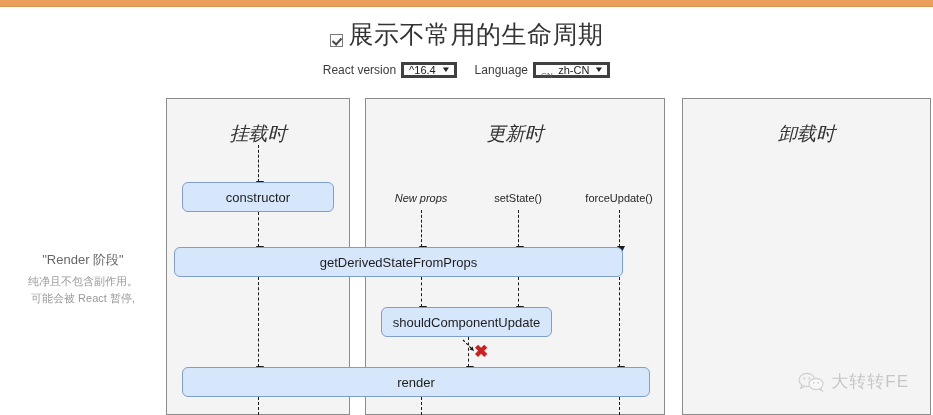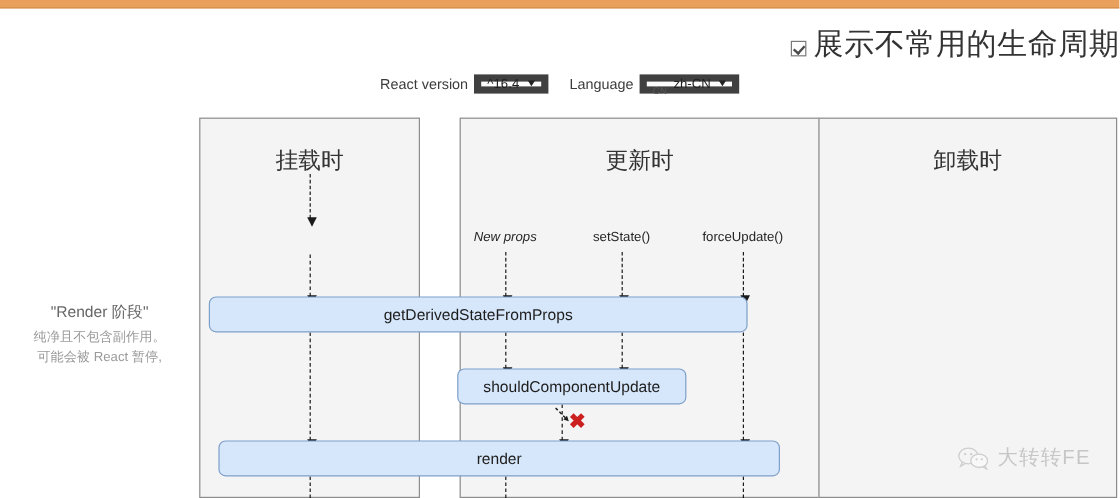--- a/index.html
+++ b/index.html
@@ -28,22 +28,23 @@
 
   
   #title-row {
     position: absolute;
     top: 22px;
     left: 0;
     width: 933px;
     text-align: center;
     display: flex;
     align-items: center;
-    justify-content: flex-end;
+    justify-content: center;
     gap: 6px;
+    font-family: Liberation Mono, monospace;
   }
   #title-checkbox {
     width: 13px;
     height: 13px;
     border: 1px solid #7a7a7a;
     background: #fdfdfd;
     box-sizing: border-box;
     position: relative;
     display: inline-block;
     flex: 0 0 auto;
@@ -89,21 +90,21 @@
     white-space: nowrap;
   }
   .control-label {
     font-size: 12px;
     color: #3c3c3c;
   }
   .select-box {
     display: inline-flex;
     align-items: center;
     gap: 5px;
-    border: 6px solid #404040;
+    border: 3px solid #404040;
     background: #fcfcfc;
     padding: 1px 4px 1px 5px;
     height: 16px;
     box-sizing: border-box;
     font-size: 11px;
     color: #222;
     cursor: pointer;
     line-height: 1;
   }
   .select-flag {
@@ -130,31 +131,32 @@
 
   .phase-panel {
     position: absolute;
     top: 0;
     border: 1px solid #8c8c8c;
     background: #f4f4f4;
     box-sizing: border-box;
     height: 317px;
   }
   #panel-mount   { left: 166px; width: 184px; }
-  #panel-update  { left: 365px; width: 300px; margin-left: 18px; }
+  #panel-update  { left: 365px; width: 300px; }
   #panel-unmount { left: 682px; width: 249px; }
 
   .panel-title {
     position: absolute;
     top: 22px;
     left: 0;
     width: 100%;
     text-align: center;
     font-size: 19px;
     color: #333;
+    font-style: italic;
   }
 
   
   #render-phase-note {
     position: absolute;
     left: 0px;
     top: 152px;
     width: 166px;
     text-align: center;
     color: #8e8e8e;
@@ -182,21 +184,21 @@
     align-items: center;
     justify-content: center;
     font-size: 13px;
     color: #1d1d1d;
     height: 30px;
     z-index: 5;
     cursor: pointer;
   }
   #node-constructor        { left: 182px; top: 84px;  width: 152px; }
   #node-gdsfp              { left: 174px; top: 149px; width: 449px; }
-  #node-scu                { left: 381px; top: 209px; width: 191px; }
+  #node-scu                { left: 381px; top: 209px; width: 171px; }
   #node-render             { left: 182px; top: 269px; width: 468px; }
 
   
   .trigger-label {
     position: absolute;
     font-size: 11px;
     color: #262626;
     white-space: nowrap;
     text-align: center;
     transform: translateX(-50%);
@@ -350,20 +352,21 @@
   <div class="arrow" id="arrow-u6"></div>
   <div class="arrow" id="arrow-u7"></div>
   <div class="arrow no-head" id="arrow-u8"></div>
   <div class="arrow no-head" id="arrow-u9"></div>
 
   <svg id="arrow-bail" viewBox="0 0 14 14">
     <path d="M1,1 L10,10" stroke="#1a1a1a" stroke-width="1.2" stroke-dasharray="2.5,2" fill="none"></path>
     <path d="M12,12 L7.5,10.5 L10.5,7.5 Z" fill="#1a1a1a"></path>
   </svg>
 
+  <div class="node" id="node-constructor">constructor</div>
   <div class="node" id="node-gdsfp">getDerivedStateFromProps</div>
   <div class="node" id="node-scu">shouldComponentUpdate</div>
   <div class="node" id="node-render">render</div>
 
 </div>
 
 <div id="x-mark">✖</div>
 
 <div id="watermark">
   <svg width="26" height="20" viewBox="0 0 26 20">

